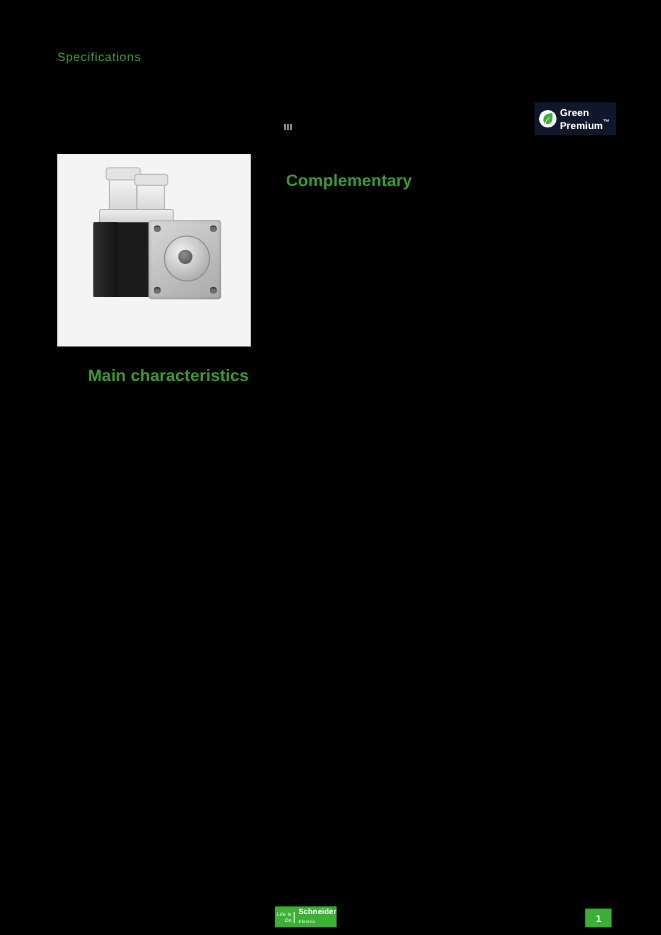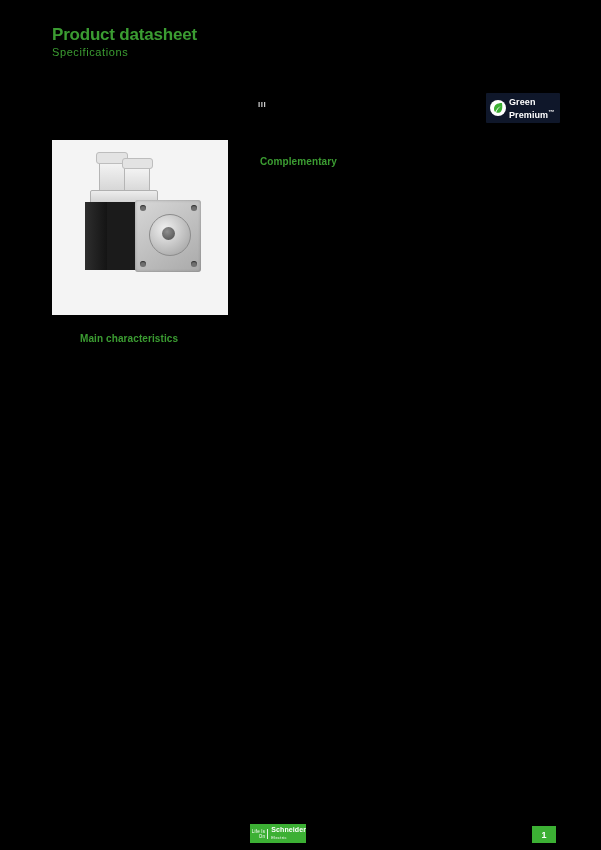--- a/index.html
+++ b/index.html
@@ -48,21 +48,21 @@
     line-height: 13px;
     white-space: nowrap;
     filter: blur(0.55px);
     opacity: 0.95;
   }
 
   
   .top-marker {
     position: absolute;
     left: 258px;
-    top: 100px;
+    top: 111px;
     color: #cfcfcf;
     font-size: 8px;
     font-weight: bold;
     letter-spacing: 0.5px;
     filter: blur(0.5px);
   }
 
   
   .green-premium {
     position: absolute;
@@ -193,21 +193,21 @@
     width: 66px; height: 18px;
     background: linear-gradient(180deg, #ededed, #c4c4c4);
     border: 1px solid #b0b0b0;
     border-radius: 2px;
   }
 
   
   .sec-head {
     position: absolute;
     color: #3fa535;
-    font-size: 10px;
+    font-size: 15px;
     font-weight: bold;
     letter-spacing: 0.1px;
     white-space: nowrap;
     filter: blur(0.55px);
     opacity: 0.95;
     text-align: right;
   }
   .sec-head.right-col { left: 260px; top: 156px; }
   .sec-head.left-col  { left: 52px;  top: 333px; margin-left: 28px; }
 
@@ -261,21 +261,20 @@
     display: flex;
     align-items: center;
     justify-content: center;
   }
 </style>
 </head>
 <body>
 
 <div class="page">
 
-  <div class="doc-title">Product datasheet</div>
 
   <div class="doc-subtitle">Specifications</div>
 
   <div class="top-marker">III</div>
 
   <div class="green-premium">
     <div class="gp-leaf">
       <svg width="12" height="12" viewBox="0 0 12 12">
         <path d="M10 1C5 1 2 3 2 7c0 1.2.5 2.3 1.3 3C4.5 7 6.5 5 9 4 7 5.5 5 7.5 4.2 10.4c.6.3 1.2.4 1.8.4C9.5 10.8 11 7.5 10 1z" fill="#3cb034"></path>
       </svg>

